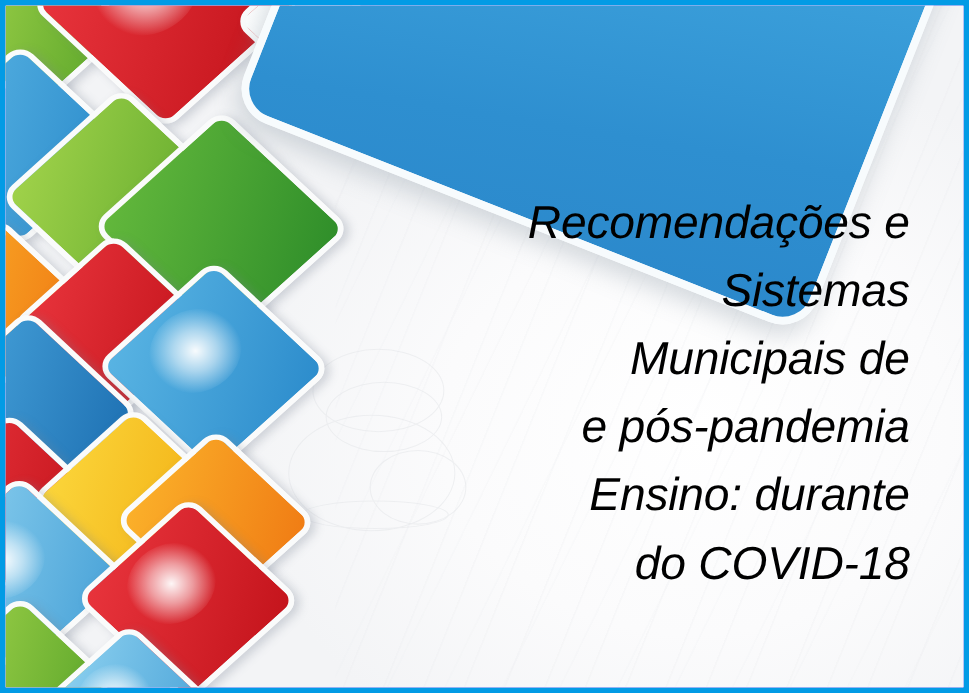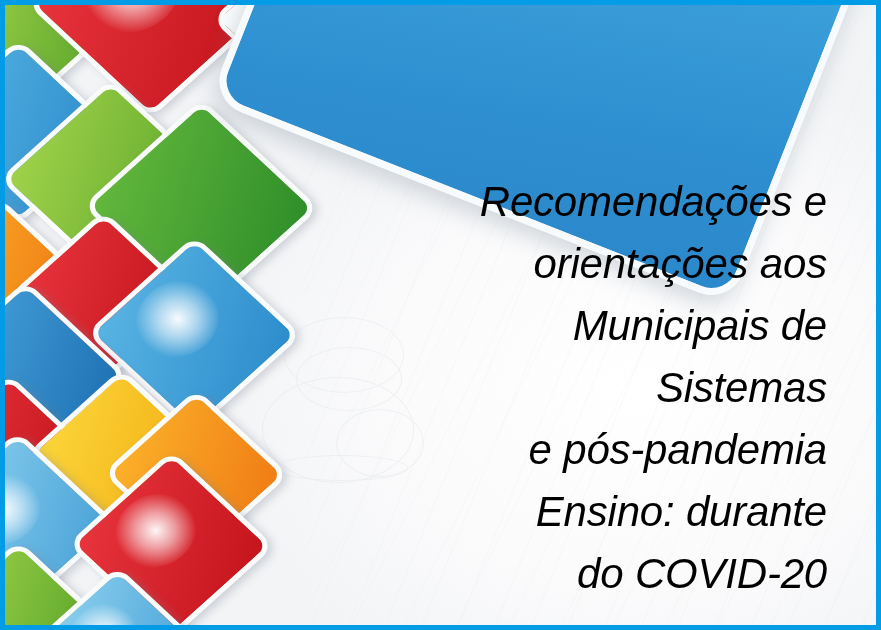--- a/index.html
+++ b/index.html
@@ -156,16 +156,16 @@
         <div class="tile" style="left: 52px; top: 386px; width: 128px; height: 128px; background: linear-gradient(150deg, rgb(251, 214, 59) 0%, rgb(242, 174, 18) 100%);"></div>
         <div class="tile" style="left: 128px; top: 406px; width: 126px; height: 126px; background: linear-gradient(150deg, rgb(251, 177, 42) 0%, rgb(240, 124, 20) 100%);"></div>
         <div class="tile glow" style="left: -56px; top: 450px; width: 136px; height: 136px; background: linear-gradient(150deg, rgb(143, 210, 240) 0%, rgb(74, 163, 216) 100%);"></div>
         <div class="tile glow" style="left: 96px; top: 470px; width: 140px; height: 140px; background: linear-gradient(150deg, rgb(232, 52, 60) 0%, rgb(196, 20, 28) 100%);"></div>
         <div class="tile" style="left: -46px; top: 556px; width: 118px; height: 118px; background: linear-gradient(150deg, rgb(160, 210, 74) 0%, rgb(93, 167, 43) 100%);"></div>
         <div class="tile glow" style="left: 52px; top: 582px; width: 120px; height: 120px; background: linear-gradient(150deg, rgb(143, 210, 240) 0%, rgb(74, 163, 216) 100%);"></div>
       </div>
 
     <div class="hero-card"></div>
 
-    <div class="title-block" id="title-block"><span class="title-line">Recomendações e</span><span class="title-line">orientações aos</span><span class="title-line">Municipais de</span><span class="title-line">Sistemas</span><span class="title-line">e pós-pandemia</span><span class="title-line">Ensino: durante</span><span class="title-line">do COVID-20</span></div>
+    <div class="title-block" id="title-block"><span class="title-line">Recomendações e</span><span class="title-line">Sistemas</span><span class="title-line">Municipais de</span><span class="title-line">e pós-pandemia</span><span class="title-line">Ensino: durante</span><span class="title-line">do COVID-18</span></div>
 
   </div>
 </div>
 
 </body></html>

